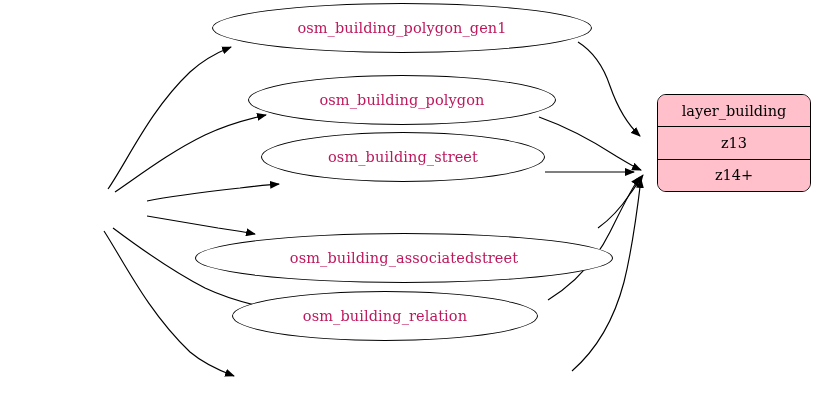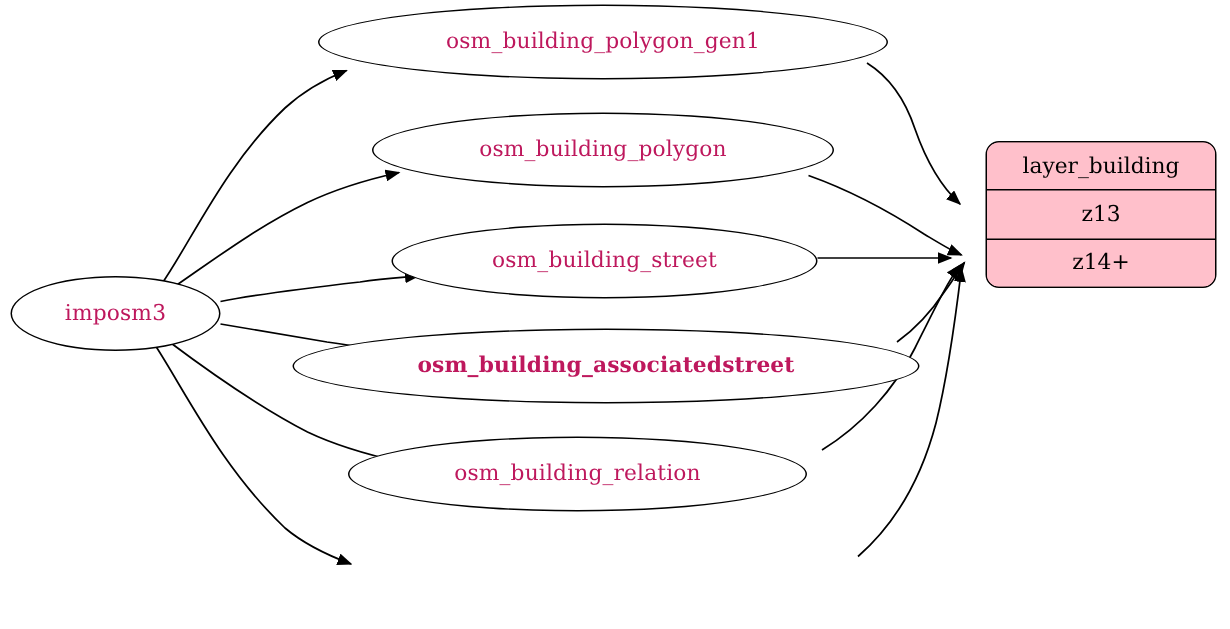--- a/index.html
+++ b/index.html
@@ -89,37 +89,34 @@
 
       <path d="M578,42 C594,52 604,68 610,86 C617,106 627,124 640,136" marker-end="url(#arrow)"></path>
       <path d="M539,117 C570,128 596,143 616,156 C626,162 634,167 641,170" marker-end="url(#arrow)"></path>
       <path d="M545,172 C576,172 608,172 634,172" marker-end="url(#arrow)"></path>
       <path d="M598,228 C612,218 622,206 630,194 C636,186 640,179 643,175" marker-end="url(#arrow)"></path>
       <path d="M548,300 C574,284 596,260 610,232 C622,208 632,187 640,177" marker-end="url(#arrow)"></path>
       <path d="M572,371 C596,350 614,320 624,282 C633,246 638,204 641,179" marker-end="url(#arrow)"></path>
     </g>
   </svg>
 
-  <div class="node-ellipse" style="left:7px; top:184px; width:140px; height:50px;">
-    <span class="node-label">imposm3</span>
-  </div>
 
   <div class="node-ellipse" style="left:212px; top:3px; width:380px; height:50px;">
     <span class="node-label">osm_building_polygon_gen1</span>
   </div>
 
   <div class="node-ellipse" style="left:248px; top:75px; width:308px; height:50px;">
     <span class="node-label">osm_building_polygon</span>
   </div>
 
-  <div class="node-ellipse" style="left:261px; top:149px; width:284px; height:50px;">
+  <div class="node-ellipse" style="left:261px; top:132px; width:284px; height:50px;">
     <span class="node-label">osm_building_street</span>
   </div>
 
-  <div class="node-ellipse" style="left:195px; top:219px; width:418px; height:50px;font-weight:bold;">
+  <div class="node-ellipse" style="left:195px; top:233px; width:418px; height:50px;">
     <span class="node-label">osm_building_associatedstreet</span>
   </div>
 
   <div class="node-ellipse" style="left:232px; top:291px; width:306px; height:50px;">
     <span class="node-label">osm_building_relation</span>
   </div>
 
 
   <div class="record-node" style="left:657px; top:94px; width:154px; height:98px;">
     <div class="record-row">

